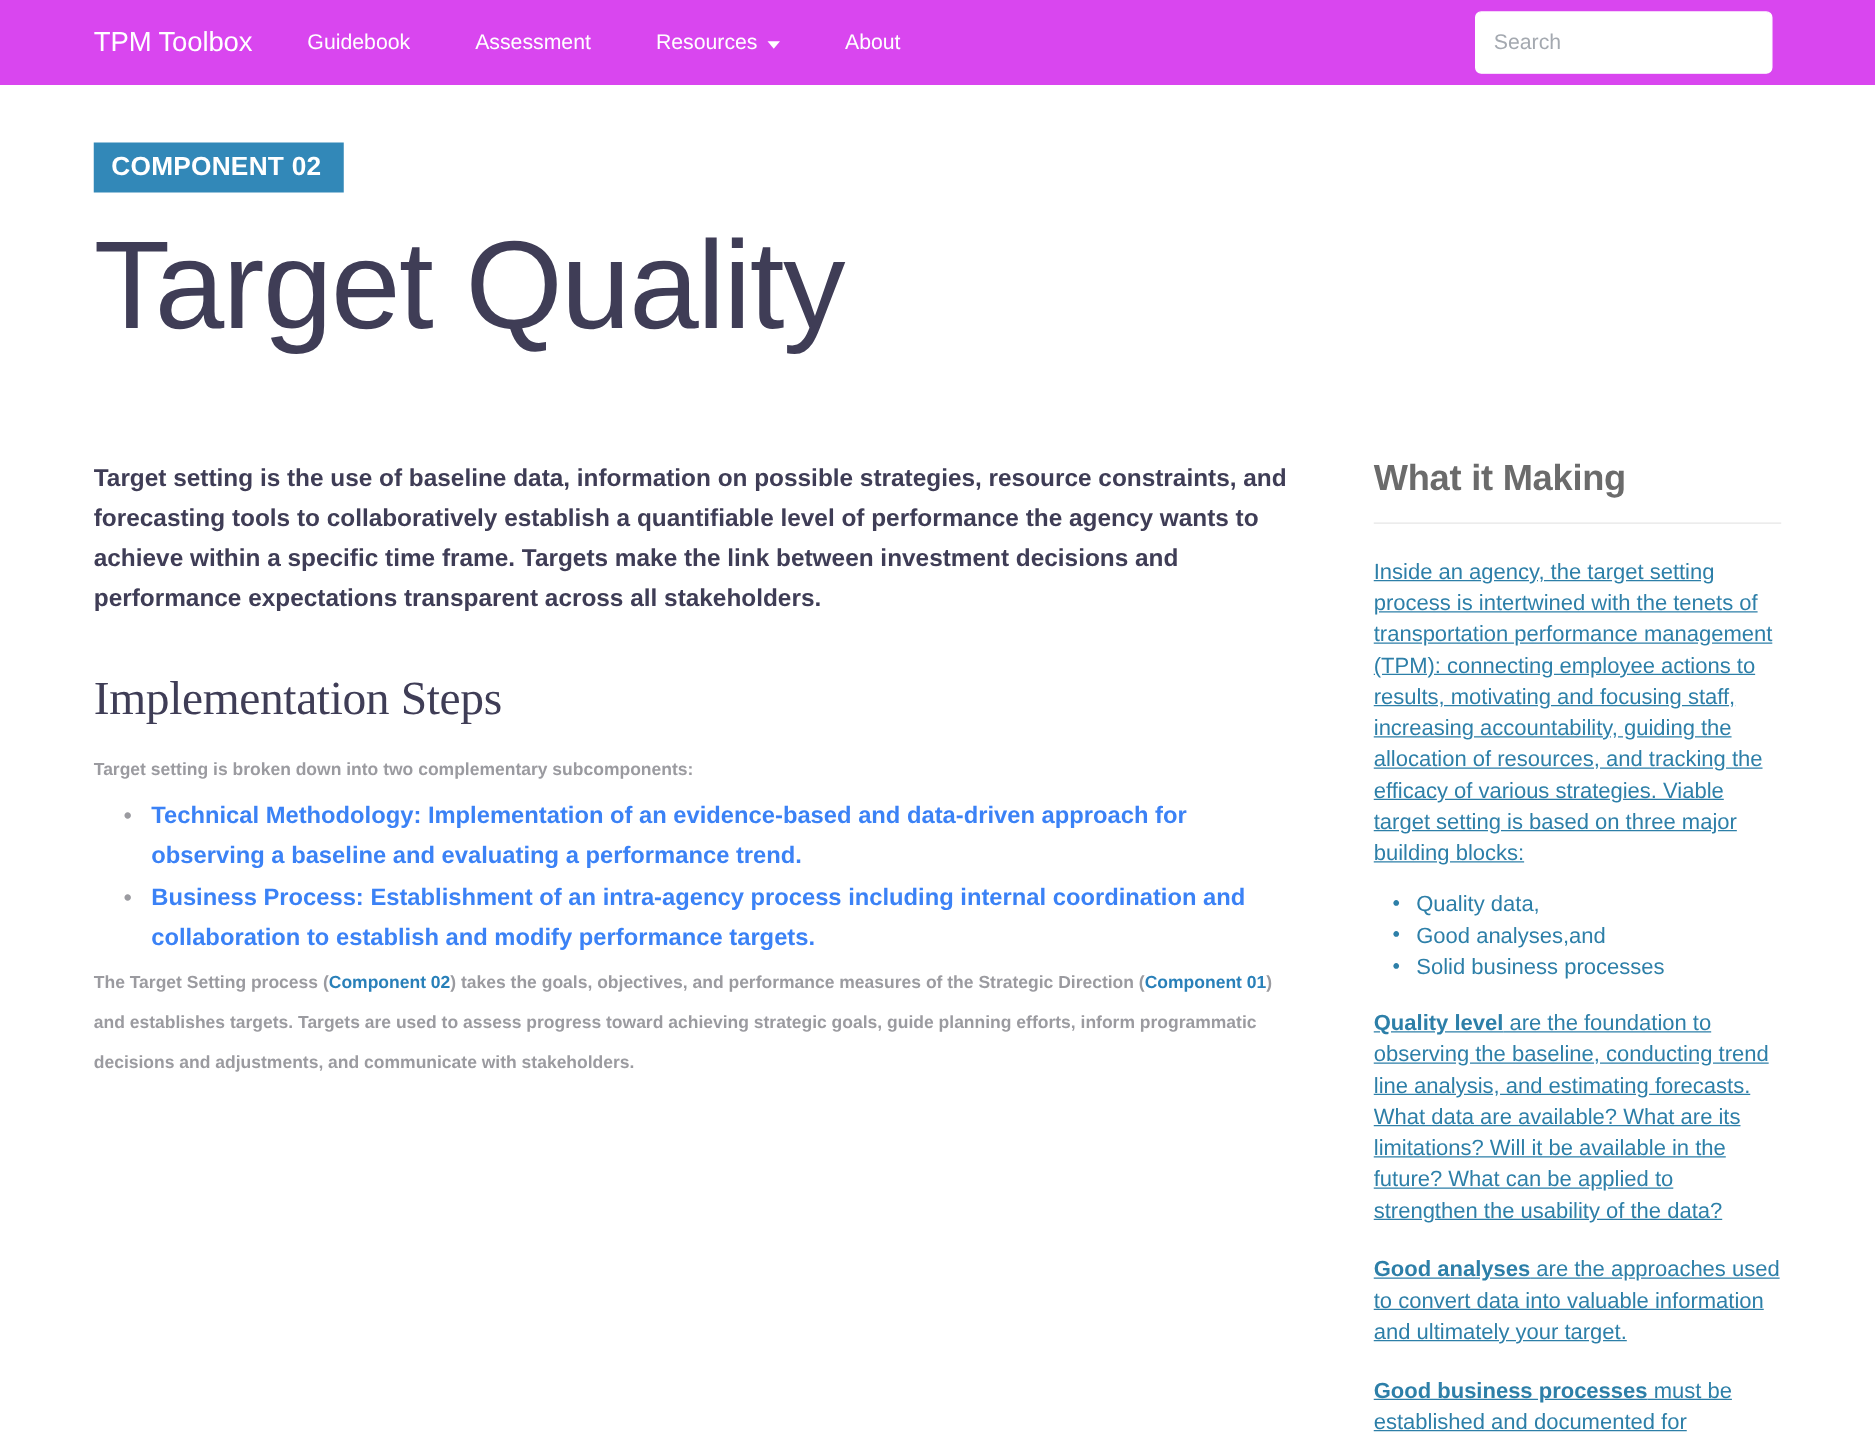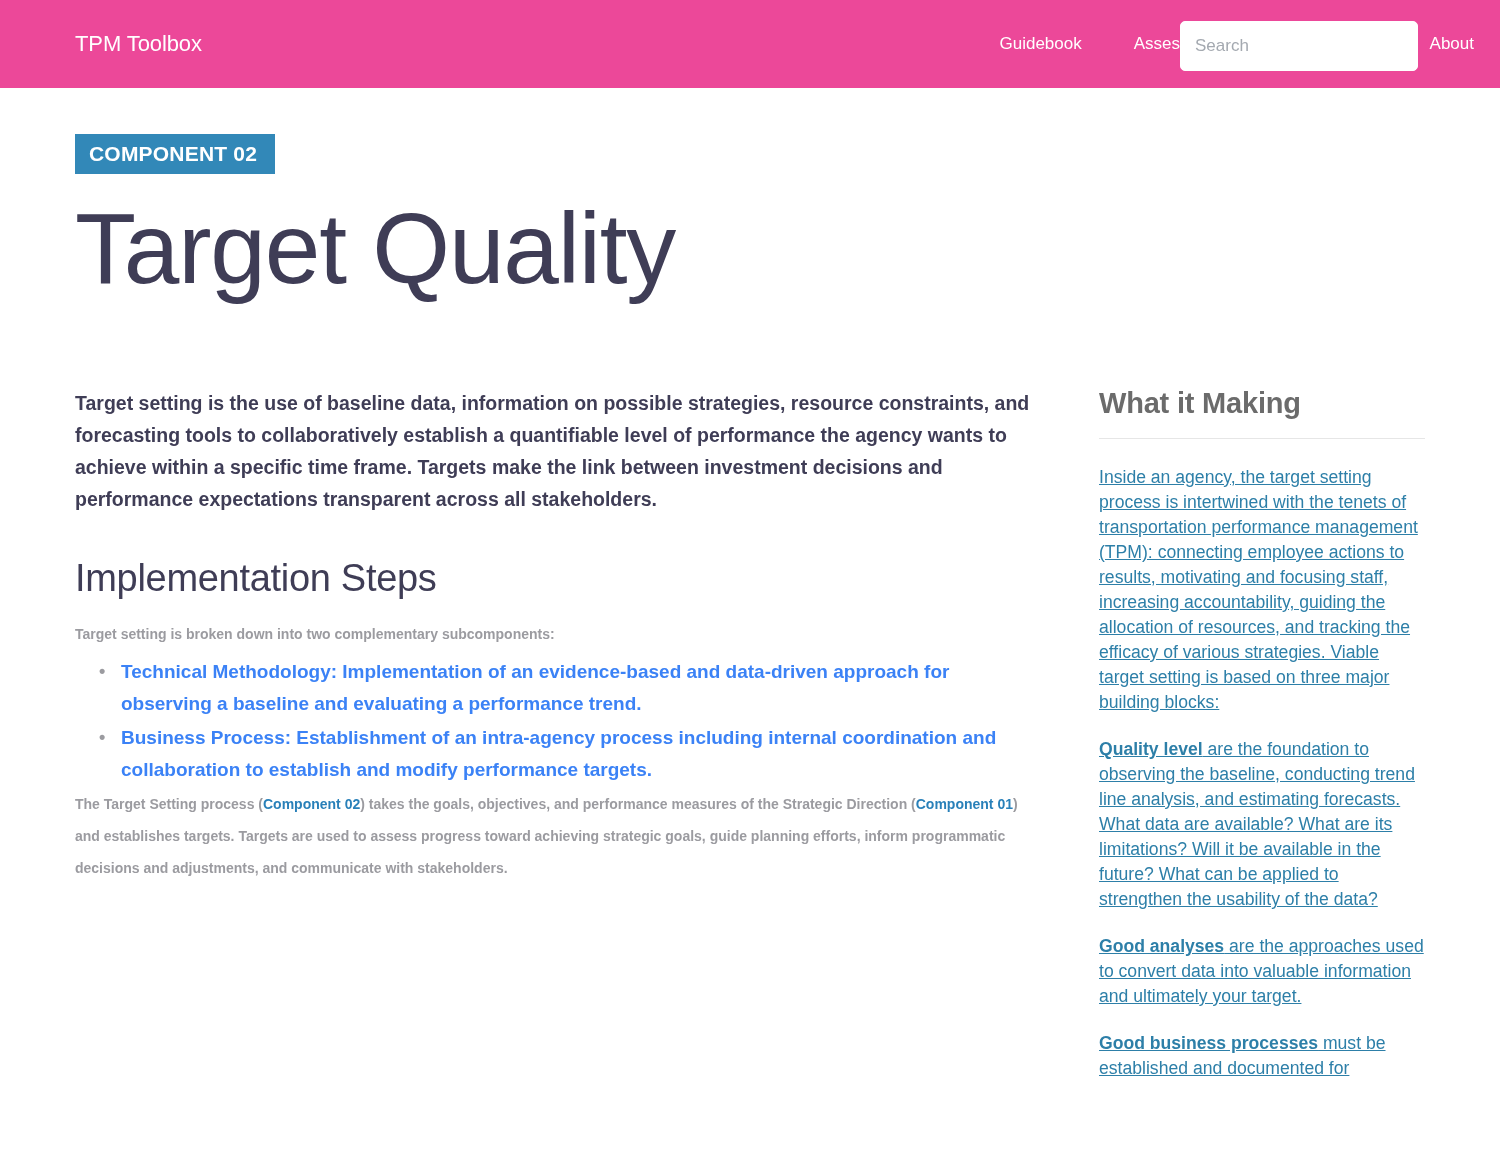--- a/index.html
+++ b/index.html
@@ -11,28 +11,27 @@
   body {
     width: 1500px;
     height: 1155px;
     overflow: hidden;
     font-family: "Liberation Sans", sans-serif;
     -webkit-font-smoothing: antialiased;
   }
 
   
   .navbar {
-    height: 88px;
-    background: #ec4899;
+    height: 68px;
+    background: #d946ef;
     display: flex;
     align-items: center;
     position: relative;
     box-sizing: border-box;
     padding: 0 0 0 75px;
-    justify-content: space-between;
   }
   .brand {
     color: #ffffff;
     font-size: 22px;
     font-weight: 400;
     letter-spacing: -0.1px;
     margin-right: 44px;
     white-space: nowrap;
     text-decoration: none;
     cursor: pointer;
@@ -60,21 +59,21 @@
     width: 0; height: 0;
     border-left: 5px solid transparent;
     border-right: 5px solid transparent;
     border-top: 6px solid #ffffff;
     position: relative;
     top: 2px;
   }
   .search-wrap {
     position: absolute;
     right: 82px;
-    top: 21px;
+    top: 9px;
   }
   .search-input {
     width: 238px;
     height: 50px;
     box-sizing: border-box;
     border: 1px solid #ffffff;
     border-radius: 5px;
     background: #ffffff;
     font-size: 17px;
     font-family: "Liberation Sans", sans-serif;
@@ -130,21 +129,21 @@
 
   
   .lead {
     font-size: 19.5px;
     line-height: 32px;
     font-weight: bold;
     color: #3f3d56;
     margin: 0;
   }
   h2.section {
-    font-family: Liberation Sans, sans-serif;
+    font-family: Liberation Serif, serif;
     font-weight: 300;
     font-size: 38px;
     color: #3f3d56;
     margin: 42px 0 18px 0;
     letter-spacing: -0.3px;
   }
   p.body {
     font-size: 14px;
     line-height: 32px;
     font-weight: bold;
@@ -274,20 +273,25 @@
     </div>
 
     <aside class="col-side">
 
       <h3 class="side-heading">What it Making</h3>
 
       <hr class="side-rule">
 
       <p class="side-p">Inside an agency, the target setting process is intertwined with the tenets of transportation performance management (TPM): connecting employee actions to results, motivating and focusing staff, increasing accountability, guiding the allocation of resources, and tracking the efficacy of various strategies. Viable target setting is based on three major building blocks:</p>
 
+      <ul class="side-list">
+        <li>Quality data,</li>
+        <li>Good analyses,and</li>
+        <li>Solid business processes</li>
+      </ul>
 
       <p class="side-p"><b>Quality level</b><span> are the foundation to observing the baseline, conducting trend line analysis, and estimating forecasts. What data are available? What are its limitations? Will it be available in the future? What can be applied to strengthen the usability of the data?</span></p>
 
       <p class="side-p"><b>Good analyses</b><span> are the approaches used to convert data into valuable information and ultimately your target.</span></p>
 
       <p class="side-p"><b>Good business processes</b><span> must be established and documented for</span></p>
 
     </aside>
 
   </div>

